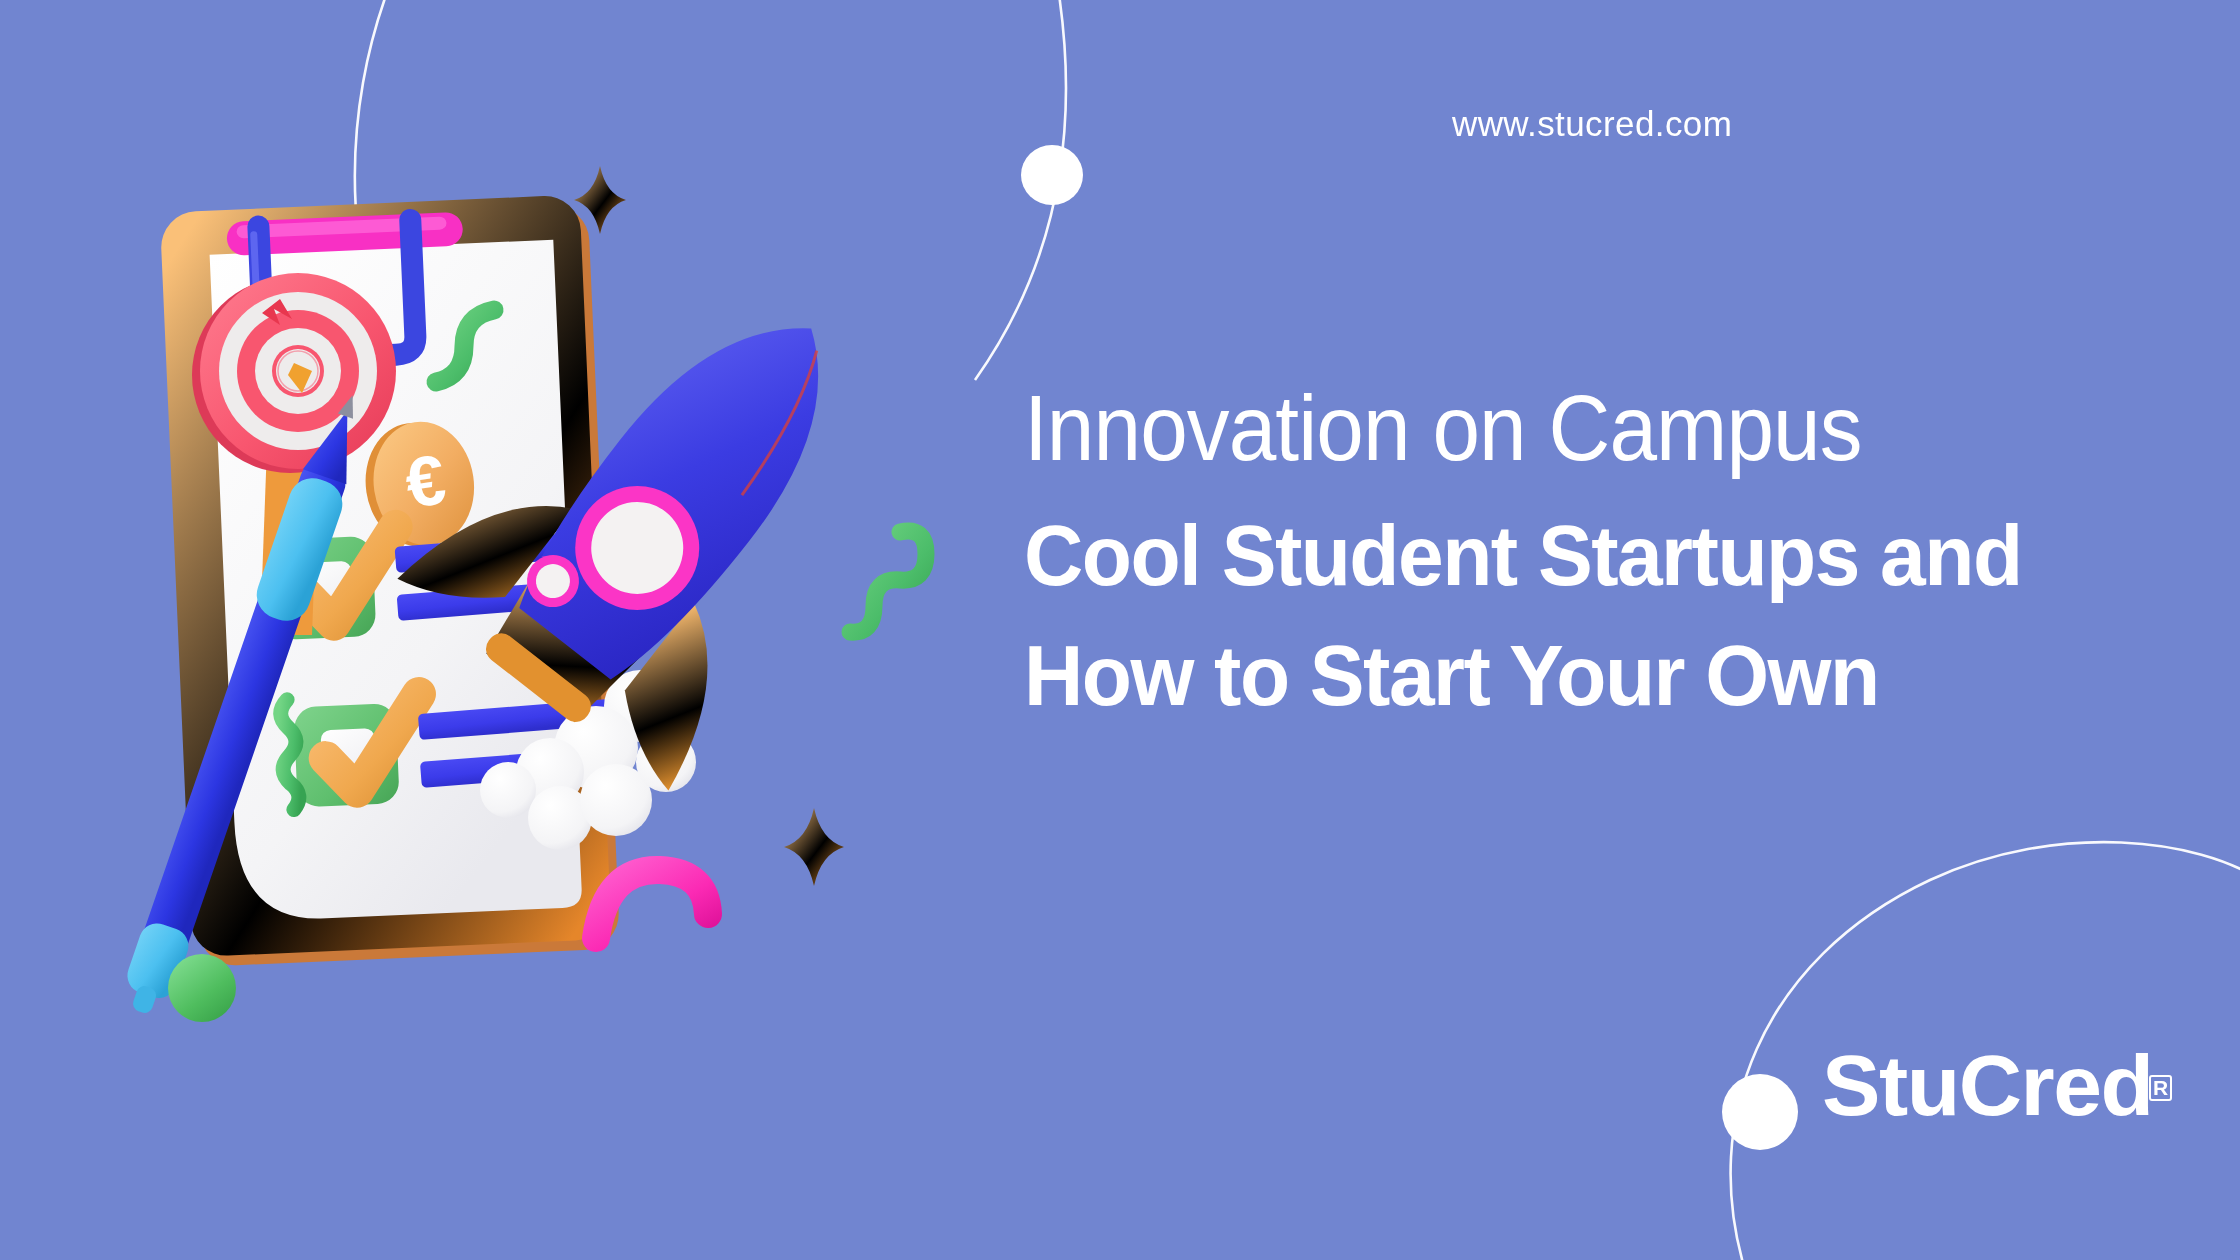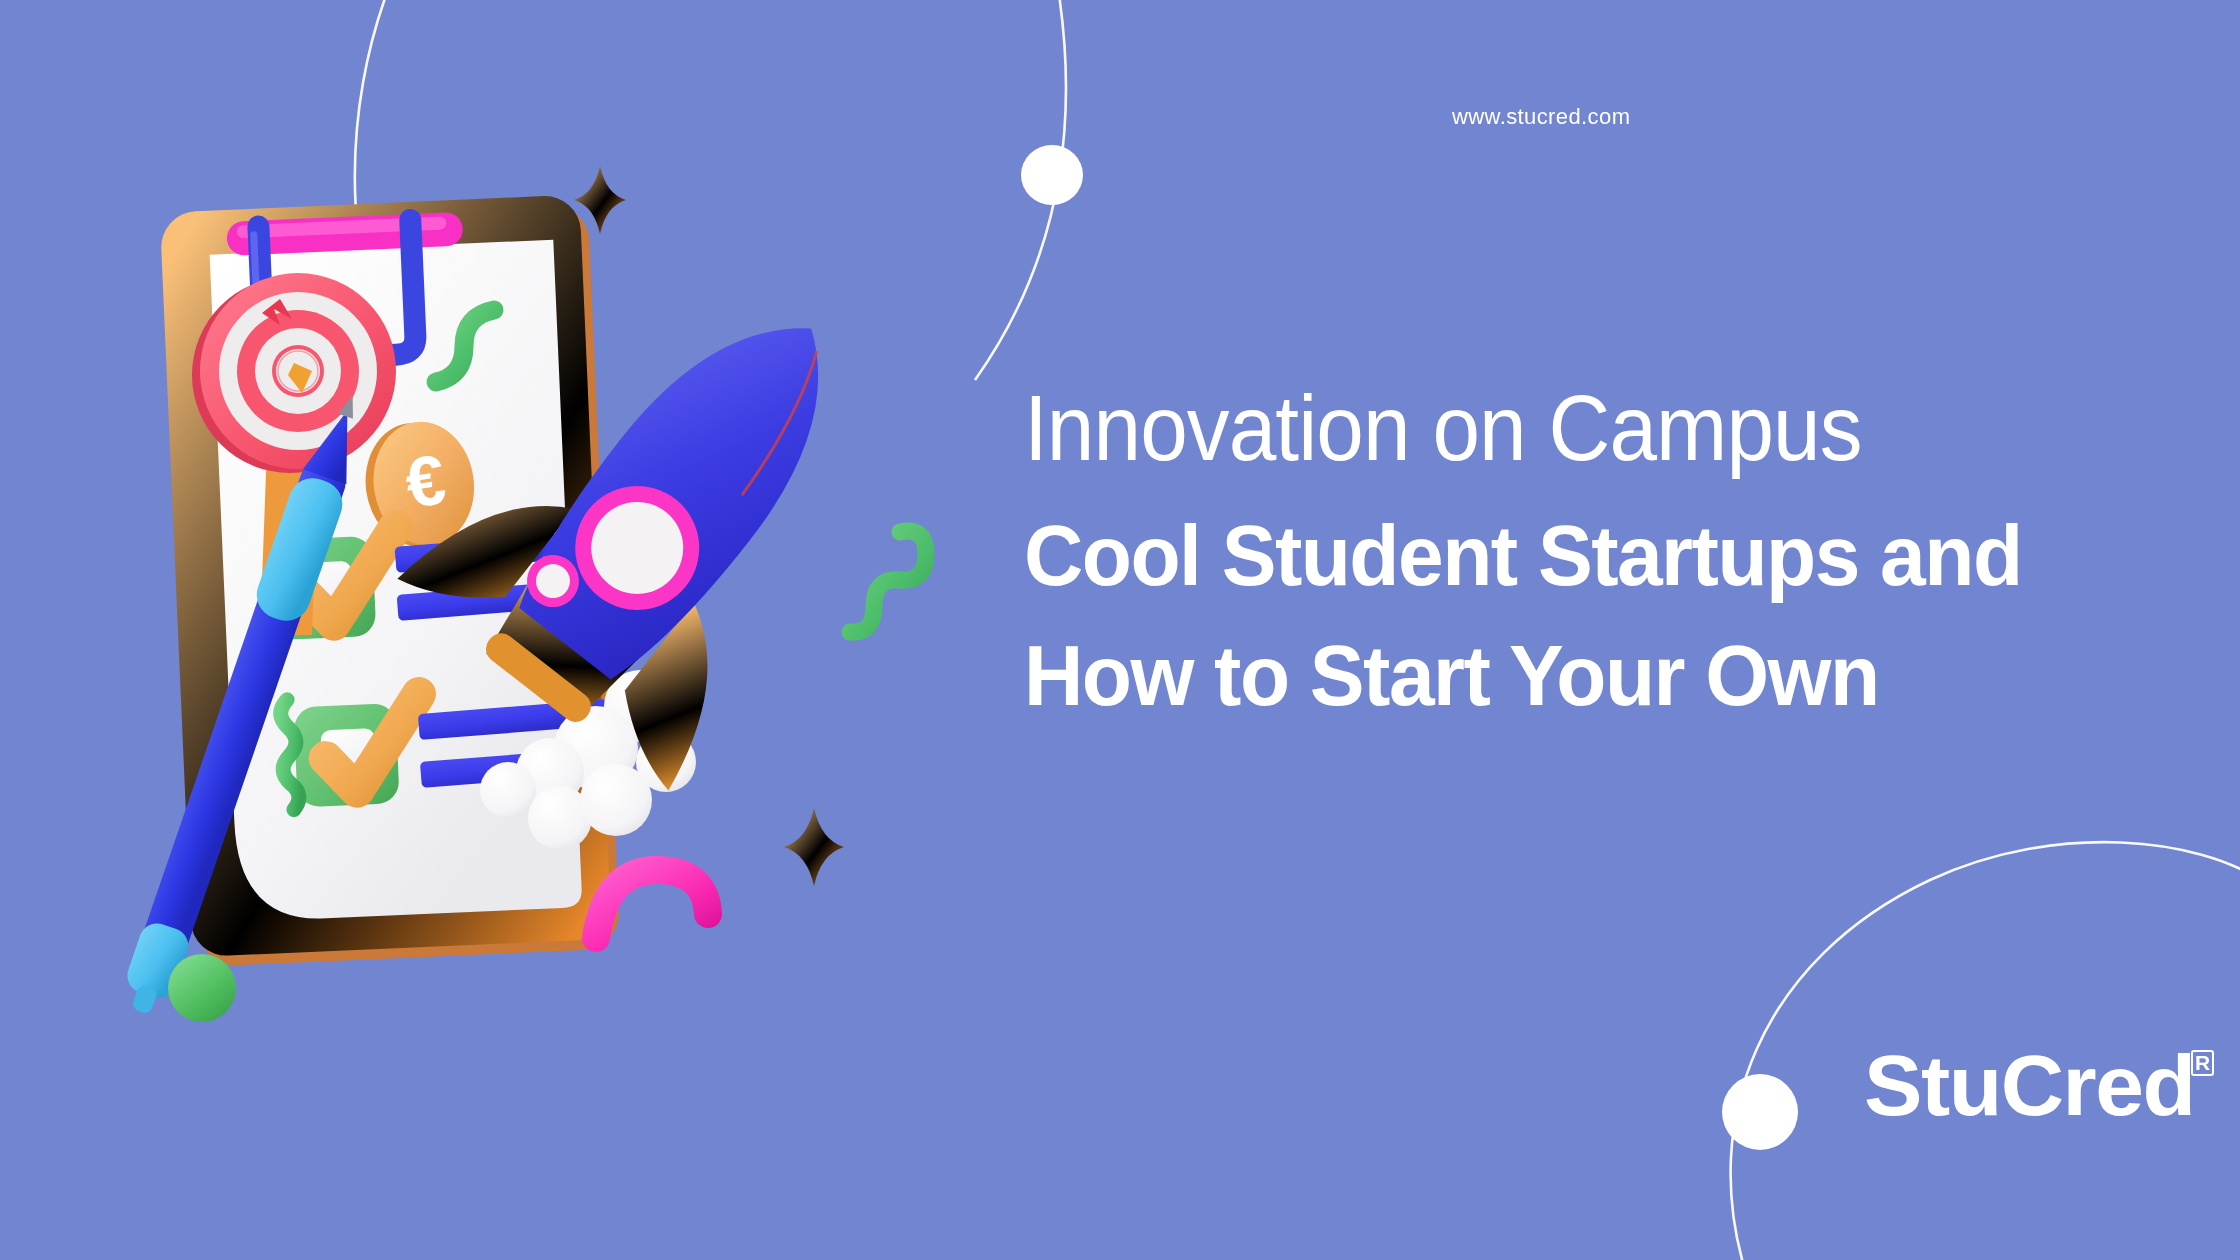--- a/index.html
+++ b/index.html
@@ -20,21 +20,21 @@
   #decor-layer {
     position:absolute; inset:0;
     width:2240px; height:1260px;
     pointer-events:none;
   }
 
   
   #site-url {
     position:absolute;
     left:1452px; top:104px;
-    font-size:22px;
+    font-size:35px;
     letter-spacing:0.4px;
     color:#ffffff;
     white-space:nowrap;
   }
 
   
   #headline {
     position:absolute;
     left:1024px; top:382px;
     width:1130px;
@@ -60,23 +60,22 @@
     transform-origin:left center;
   }
   #headline-line1 { margin-top:38px; }
   #headline-line2 { margin-top:34px; }
 
   
   #logo {
     position:absolute;
     left:1822px; top:1046px;
     display:flex;
-    align-items:flex-start;
+    align-items:center;
     color:#ffffff;
-    margin-left:42px;
   }
   #logo-wordmark {
     font-size:86px;
     font-weight:bold;
     letter-spacing:-1.5px;
     line-height:0.92;
     transform:scaleX(1.02);
     transform-origin:left top;
   }
   #logo-trademark {

